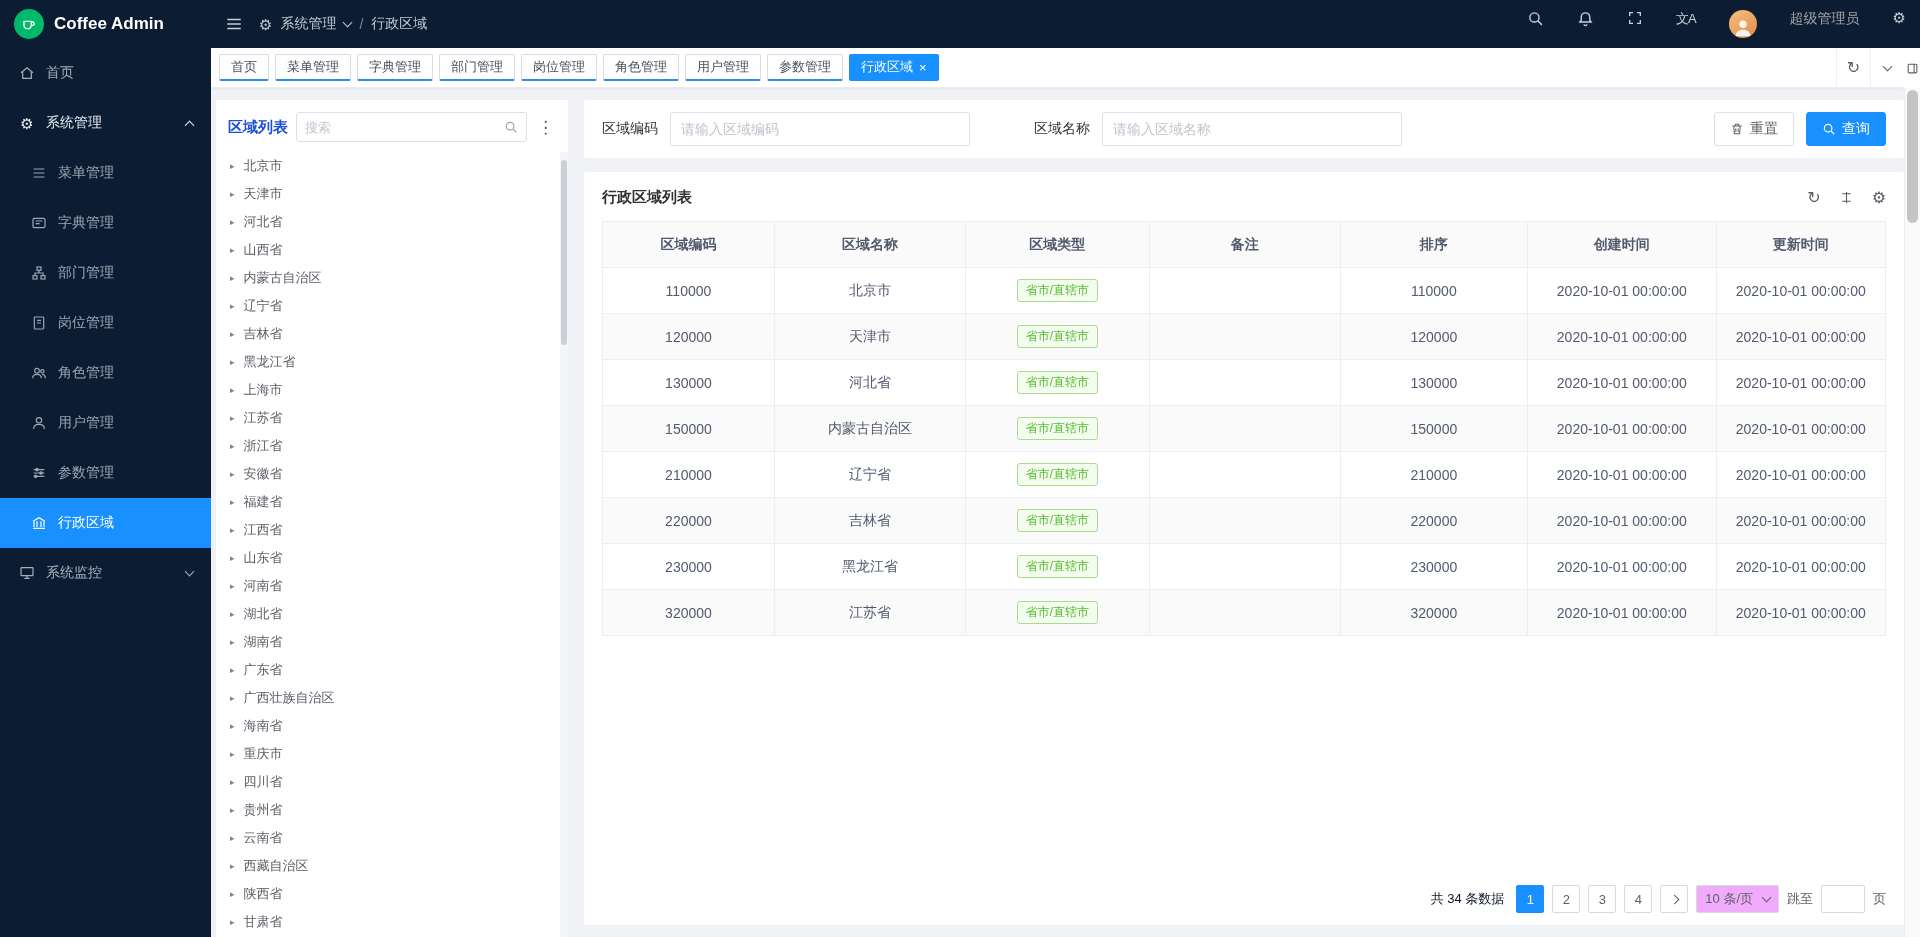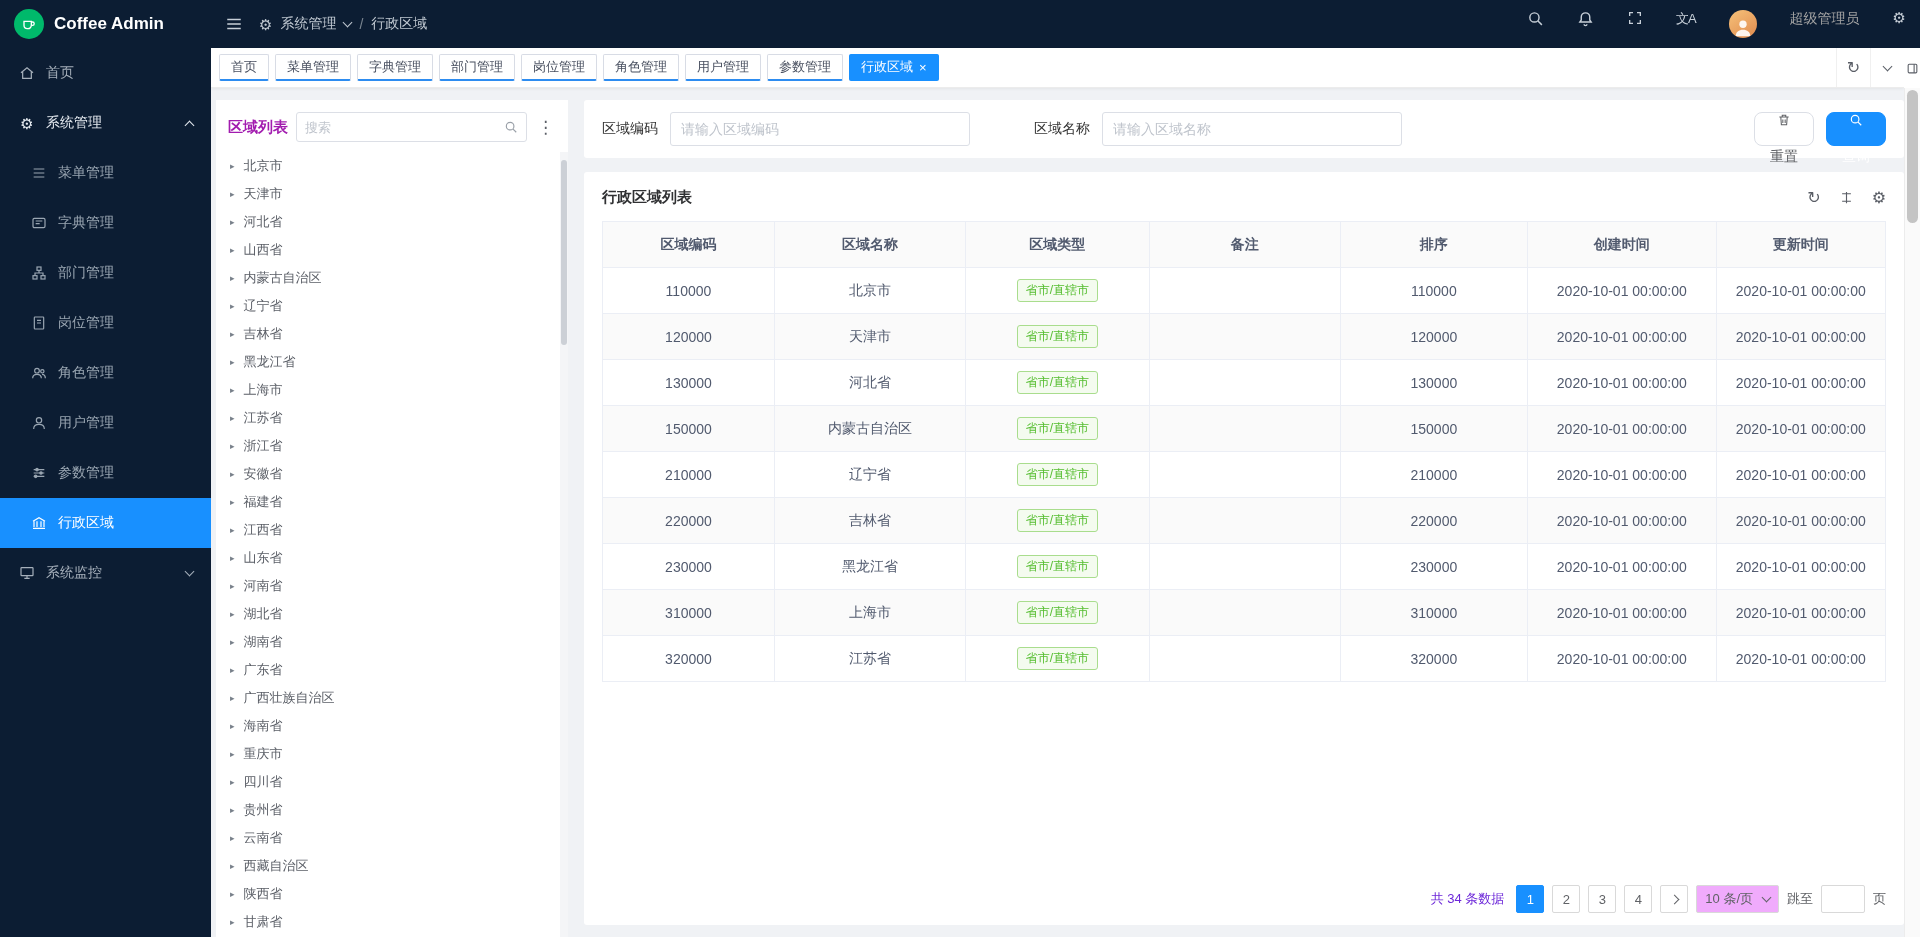--- a/index.html
+++ b/index.html
@@ -45,58 +45,58 @@
   .tab.active { background:#1890ff; border-color:#1890ff; color:#fff; }
   .tab-close { font-size:13px; line-height:1; }
   .tab-tools { margin-left:auto; display:flex; align-items:center; height:100%; }
   .tool { width:34px; height:100%; display:flex; align-items:center; justify-content:center; border-left:1px solid #f0f0f0; color:#5a5e66; cursor:pointer; font-size:16px; }
 
   
   .content { flex:1; display:flex; overflow:hidden; margin-right:16px; padding:12px 0 0 5px; }
 
   .region-panel { width:352px; flex-shrink:0; background:#fff; position:relative; overflow:hidden; display:flex; flex-direction:column; }
   .rp-head { display:flex; align-items:center; gap:8px; padding:12px 12px 10px; flex-shrink:0; }
-  .rp-title { font-size:15px; font-weight:bold; color:#a21caf; white-space:nowrap; }
+  .rp-title { font-size:15px; font-weight:bold; color:#1d4ed8; white-space:nowrap; }
   .rp-search { flex:1; display:flex; align-items:center; gap:6px; border:1px solid #dcdfe6; border-radius:3px; height:30px; padding:0 8px; color:#9aa0a8; }
   .rp-search input { border:none; outline:none; flex:1; min-width:0; font-size:13px; font-family:inherit; color:#333; }
   .rp-search input::placeholder { color:#bfc4cc; }
   .kebab { color:#5a5e66; font-size:17px; padding:0 2px; cursor:pointer; }
   .tree { flex:1; overflow:hidden; }
   .tree-item { height:28px; display:flex; align-items:center; gap:9px; padding:0 14px; font-size:13px; color:#5a5e66; cursor:pointer; white-space:nowrap; }
   .caret { color:#78808a; font-size:9px; line-height:1; }
   .rp-scrollbar { position:absolute; top:52px; right:0; bottom:0; width:8px; background:#f4f5f7; }
   .rp-thumb { width:6px; margin:8px 1px 0; height:185px; background:#ccd0d6; border-radius:3px; }
 
   .work { flex:1; display:flex; flex-direction:column; padding:0 0 12px 16px; gap:14px; overflow:hidden; }
   .card { background:#fff; border-radius:3px; }
 
   .filter-card { height:58px; flex-shrink:0; display:flex; align-items:center; padding:0 18px; }
   .f-group { display:flex; align-items:center; }
   .f-group + .f-group { margin-left:64px; }
   .f-label { font-size:14px; color:#333; margin-right:12px; white-space:nowrap; }
   .f-input { width:300px; height:34px; border:1px solid #dcdfe6; border-radius:3px; padding:0 10px; font-size:14px; font-family:inherit; color:#333; }
   .f-input::placeholder { color:#bfc4cc; }
   .f-actions { margin-left:auto; display:flex; gap:12px; }
-  .btn { height:34px; border-radius:8px; display:flex; align-items:center; gap:21px; padding:0 15px; font-size:14px; cursor:pointer; border:1px solid #dcdfe6; background:#fff; color:#606266; font-family:inherit;flex-direction:column; }
+  .btn { height:34px; border-radius:3px; display:flex; align-items:center; gap:6px; padding:0 15px; font-size:14px; cursor:pointer; border:1px solid #dcdfe6; background:#fff; color:#606266; font-family:inherit; }
   .btn.primary { background:#1890ff; border-color:#1890ff; color:#fff; }
 
   .table-card { flex:1; display:flex; flex-direction:column; padding:16px 18px 12px; overflow:hidden; }
   .tc-head { display:flex; align-items:center; margin-bottom:14px; flex-shrink:0; }
   .tc-title { font-size:15px; font-weight:bold; color:#303133; }
   .tc-tools { margin-left:auto; display:flex; align-items:center; gap:18px; color:#5a5e66; }
   .tc-tools .ticon { cursor:pointer; display:flex; align-items:center; font-size:16px; }
 
   table { width:100%; border-collapse:collapse; table-layout:fixed; }
   th,td { border:1px solid #ebeef5; height:46px; text-align:center; font-size:14px; color:#515a6e; padding:0 6px; overflow:hidden; white-space:nowrap; }
   th { background:#fafafa; font-weight:bold; }
   tbody tr:nth-child(even) td { background:#fafafa; }
   .tag { display:inline-block; padding:3px 8px; font-size:12px; color:#54bd2e; background:#f4fbef; border:1px solid #a9dd8d; border-radius:3px; line-height:1.3; }
 
   .pagination { margin-top:auto; display:flex; align-items:center; justify-content:flex-end; gap:8px; font-size:13px; color:#606266; padding-top:12px; flex-shrink:0; }
-  .total-text { margin-right:4px; color:#6d28d9; }
+  .total-text { margin-right:4px; color:#0f172a; }
   .pages { display:flex; gap:8px; }
   .page-btn { min-width:28px; height:28px; border:1px solid #d9d9d9; border-radius:2px; display:flex; align-items:center; justify-content:center; background:#fff; font-size:13px; color:#606266; cursor:pointer; font-family:inherit; }
   .page-btn.active { background:#1890ff; border-color:#1890ff; color:#fff; }
   .page-size { height:28px; border:1px solid #d9d9d9; border-radius:2px; display:flex; align-items:center; gap:10px; padding:0 8px; cursor:pointer; background:#f0abfc; }
   .jump-input { width:44px; height:28px; border:1px solid #d9d9d9; border-radius:2px; font-family:inherit; padding:0 6px; }
 
   
   .right-rail { position:absolute; right:0; top:48px; bottom:0; width:16px; background:#fff; display:flex; flex-direction:column; align-items:center; z-index:3; }
   .rail-icon { height:40px; display:flex; align-items:center; justify-content:center; color:#5a5e66; cursor:pointer; flex-shrink:0; }
   .rail-track { flex:1; width:100%; background:#fafafa; border-left:1px solid #ececec; position:relative; }
@@ -635,29 +635,20 @@
                 <tr>
                   <td>230000</td>
                   <td>黑龙江省</td>
                   <td><span class="tag">省市/直辖市</span></td>
                   <td></td>
                   <td>230000</td>
                   <td>2020-10-01 00:00:00</td>
                   <td>2020-10-01 00:00:00</td>
                 </tr>
 
-                <tr>
-                  <td>310000</td>
-                  <td>上海市</td>
-                  <td><span class="tag">省市/直辖市</span></td>
-                  <td></td>
-                  <td>310000</td>
-                  <td>2020-10-01 00:00:00</td>
-                  <td>2020-10-01 00:00:00</td>
-                </tr>
 
                 <tr>
                   <td>320000</td>
                   <td>江苏省</td>
                   <td><span class="tag">省市/直辖市</span></td>
                   <td></td>
                   <td>320000</td>
                   <td>2020-10-01 00:00:00</td>
                   <td>2020-10-01 00:00:00</td>
                 </tr>

